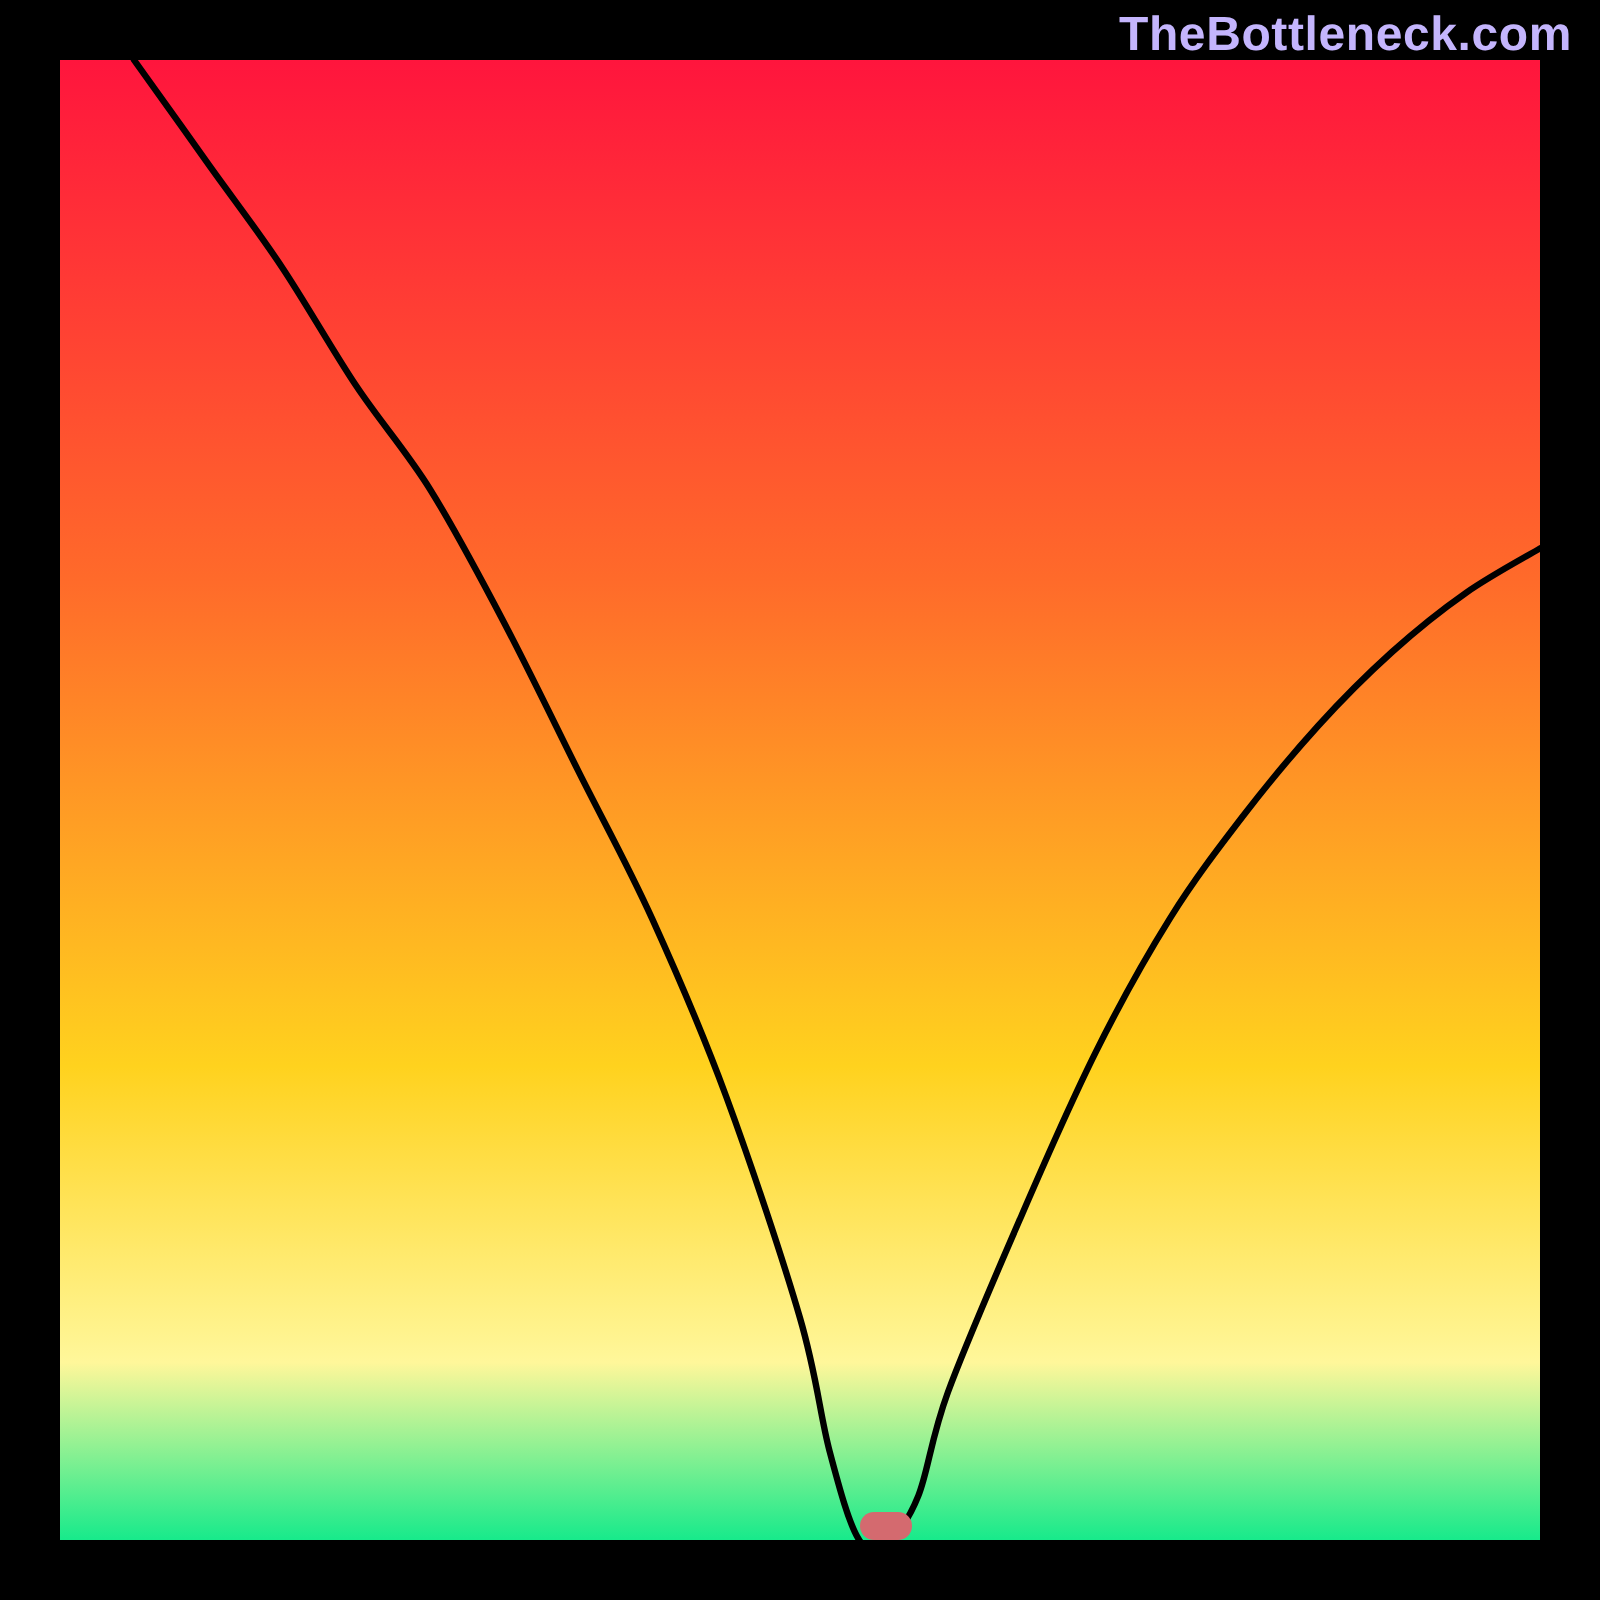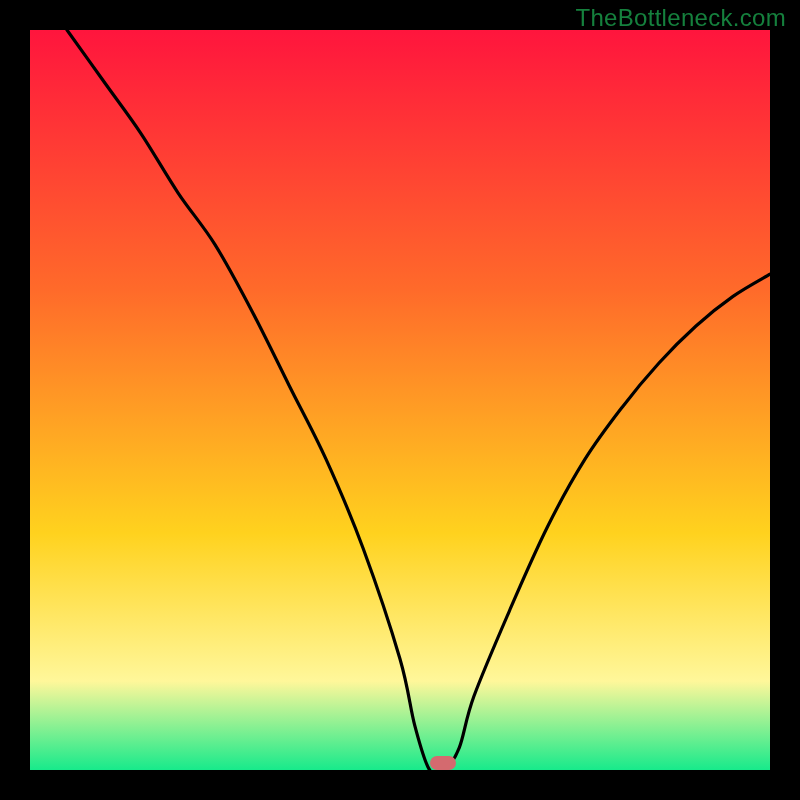--- a/index.html
+++ b/index.html
@@ -15,22 +15,22 @@
     position: relative;
     width: 800px;
     height: 800px;
     background: #000;
   }
   .watermark {
     position: absolute;
     top: 4px;
     right: 14px;
     font-size: 24px;
-    font-weight: 400;
-    color: #15803d;
+    font-weight: 700;
+    color: #c4b5fd;
     letter-spacing: 0.3px;
     z-index: 3;
   }
   .plot-wrap {
     position: absolute;
     left: 30px;
     top: 30px;
     width: 740px;
     height: 740px;
   }

